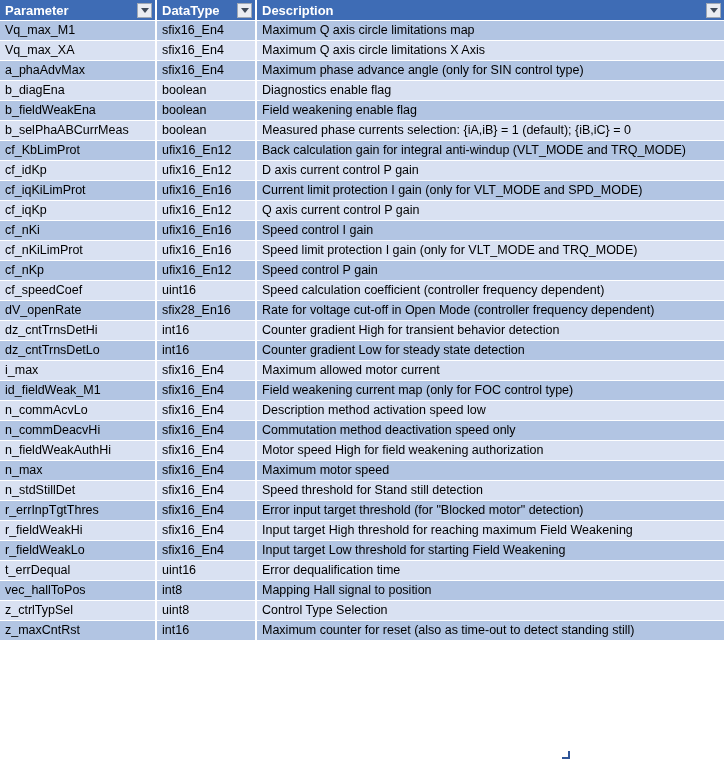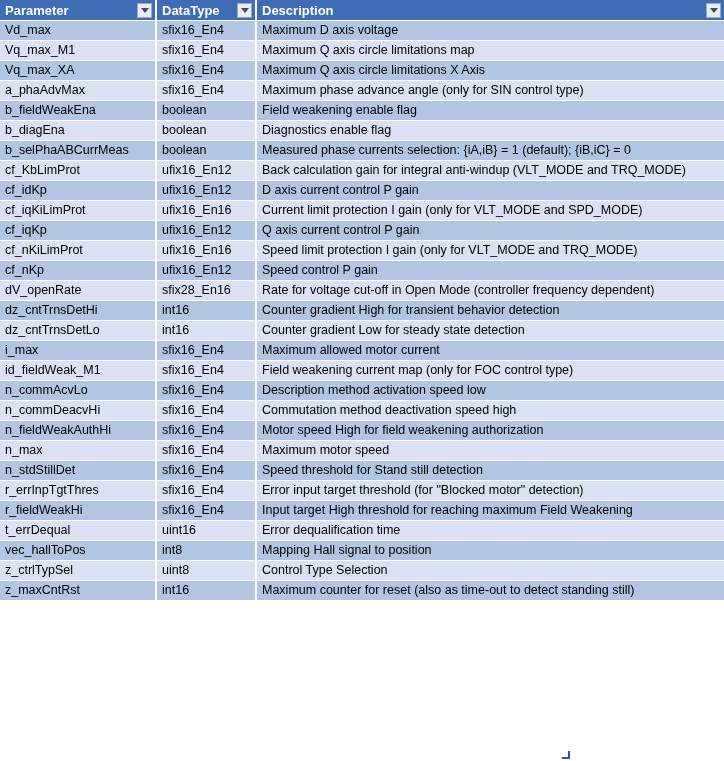--- a/index.html
+++ b/index.html
@@ -138,50 +138,45 @@
               <span class="th-label">Description</span>
               <span class="filter-btn">
                 <span class="filter-arrow"></span>
               </span>
             </div>
           </th>
         </tr>
       </thead>
     <tbody>
         <tr>
-          <td>Vd_max</td>
-          <td>sfix16_En4</td>
-          <td>Maximum D axis voltage</td>
-        </tr>
-        <tr>
           <td>Vq_max_M1</td>
           <td>sfix16_En4</td>
           <td>Maximum Q axis circle limitations map</td>
         </tr>
         <tr>
           <td>Vq_max_XA</td>
           <td>sfix16_En4</td>
           <td>Maximum Q axis circle limitations X Axis</td>
         </tr>
         <tr>
           <td>a_phaAdvMax</td>
           <td>sfix16_En4</td>
           <td>Maximum phase advance angle (only for SIN control type)</td>
+        </tr>
+        <tr>
+          <td>b_diagEna</td>
+          <td>boolean</td>
+          <td>Diagnostics enable flag</td>
         </tr>
         <tr>
           <td>b_fieldWeakEna</td>
           <td>boolean</td>
           <td>Field weakening enable flag</td>
         </tr>
         <tr>
-          <td>b_diagEna</td>
-          <td>boolean</td>
-          <td>Diagnostics enable flag</td>
-        </tr>
-        <tr>
           <td>b_selPhaABCurrMeas</td>
           <td>boolean</td>
           <td>Measured phase currents selection: {iA,iB} = 1 (default); {iB,iC} = 0</td>
         </tr>
         <tr>
           <td>cf_KbLimProt</td>
           <td>ufix16_En12</td>
           <td>Back calculation gain for integral anti-windup (VLT_MODE and TRQ_MODE)</td>
         </tr>
         <tr>
@@ -193,30 +188,40 @@
           <td>cf_iqKiLimProt</td>
           <td>ufix16_En16</td>
           <td>Current limit protection I gain (only for VLT_MODE and SPD_MODE)</td>
         </tr>
         <tr>
           <td>cf_iqKp</td>
           <td>ufix16_En12</td>
           <td>Q axis current control P gain</td>
         </tr>
         <tr>
+          <td>cf_nKi</td>
+          <td>ufix16_En16</td>
+          <td>Speed control I gain</td>
+        </tr>
+        <tr>
           <td>cf_nKiLimProt</td>
           <td>ufix16_En16</td>
           <td>Speed limit protection I gain (only for VLT_MODE and TRQ_MODE)</td>
         </tr>
         <tr>
           <td>cf_nKp</td>
           <td>ufix16_En12</td>
           <td>Speed control P gain</td>
         </tr>
         <tr>
+          <td>cf_speedCoef</td>
+          <td>uint16</td>
+          <td>Speed calculation coefficient (controller frequency dependent)</td>
+        </tr>
+        <tr>
           <td>dV_openRate</td>
           <td>sfix28_En16</td>
           <td>Rate for voltage cut-off in Open Mode (controller frequency dependent)</td>
         </tr>
         <tr>
           <td>dz_cntTrnsDetHi</td>
           <td>int16</td>
           <td>Counter gradient High for transient behavior detection</td>
         </tr>
         <tr>
@@ -235,21 +240,21 @@
           <td>Field weakening current map (only for FOC control type)</td>
         </tr>
         <tr>
           <td>n_commAcvLo</td>
           <td>sfix16_En4</td>
           <td>Description method activation speed low</td>
         </tr>
         <tr>
           <td>n_commDeacvHi</td>
           <td>sfix16_En4</td>
-          <td>Commutation method deactivation speed high</td>
+          <td>Commutation method deactivation speed only</td>
         </tr>
         <tr>
           <td>n_fieldWeakAuthHi</td>
           <td>sfix16_En4</td>
           <td>Motor speed High for field weakening authorization</td>
         </tr>
         <tr>
           <td>n_max</td>
           <td>sfix16_En4</td>
           <td>Maximum motor speed</td>
@@ -261,20 +266,25 @@
         </tr>
         <tr>
           <td>r_errInpTgtThres</td>
           <td>sfix16_En4</td>
           <td>Error input target threshold (for "Blocked motor" detection)</td>
         </tr>
         <tr>
           <td>r_fieldWeakHi</td>
           <td>sfix16_En4</td>
           <td>Input target High threshold for reaching maximum Field Weakening</td>
+        </tr>
+        <tr>
+          <td>r_fieldWeakLo</td>
+          <td>sfix16_En4</td>
+          <td>Input target Low threshold for starting Field Weakening</td>
         </tr>
         <tr>
           <td>t_errDequal</td>
           <td>uint16</td>
           <td>Error dequalification time</td>
         </tr>
         <tr>
           <td>vec_hallToPos</td>
           <td>int8</td>
           <td>Mapping Hall signal to position</td>

